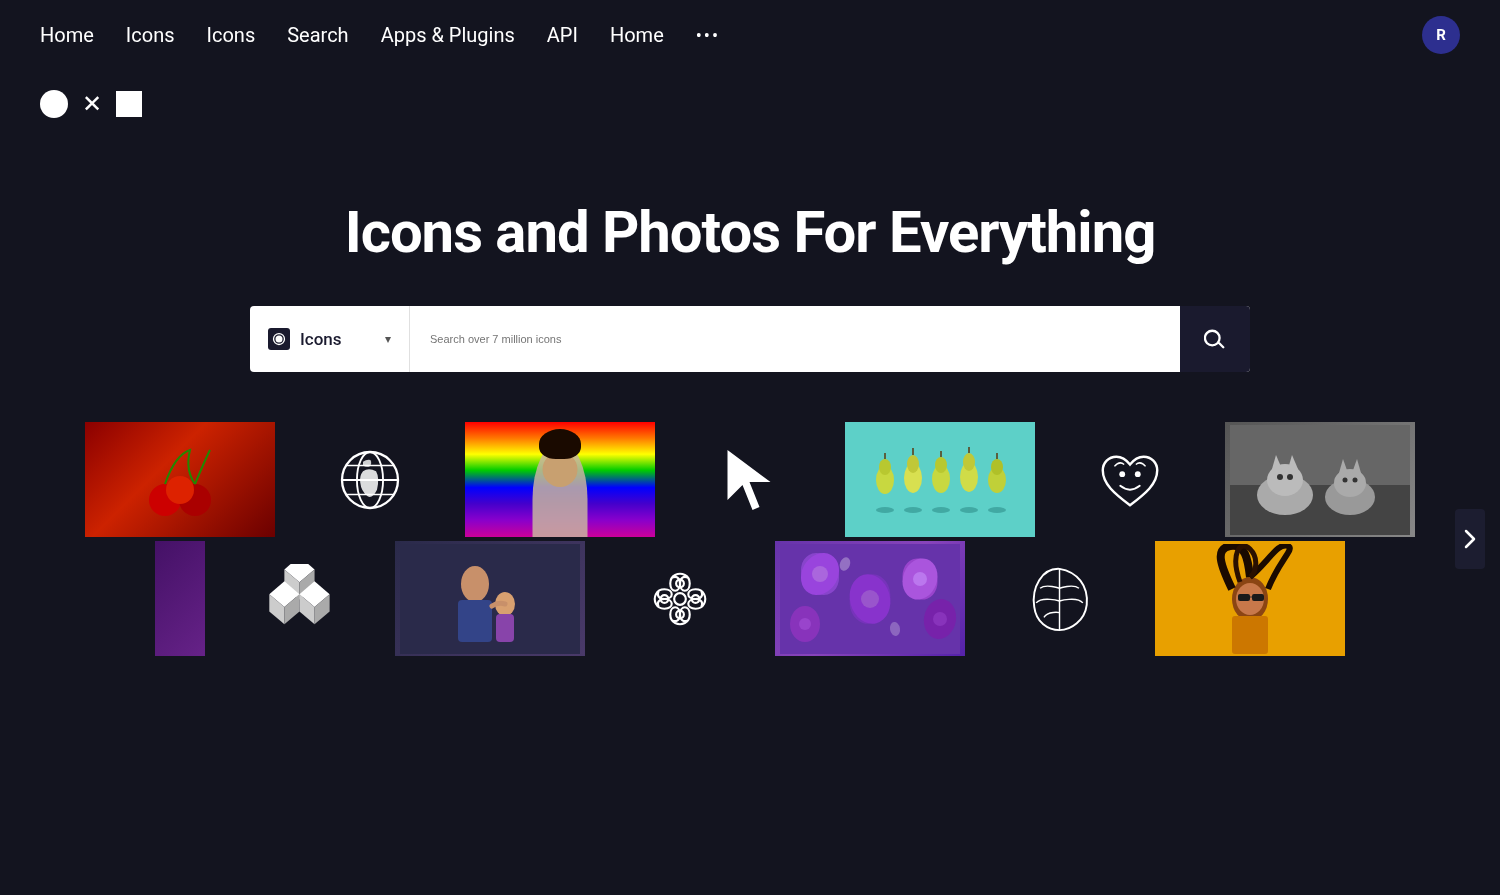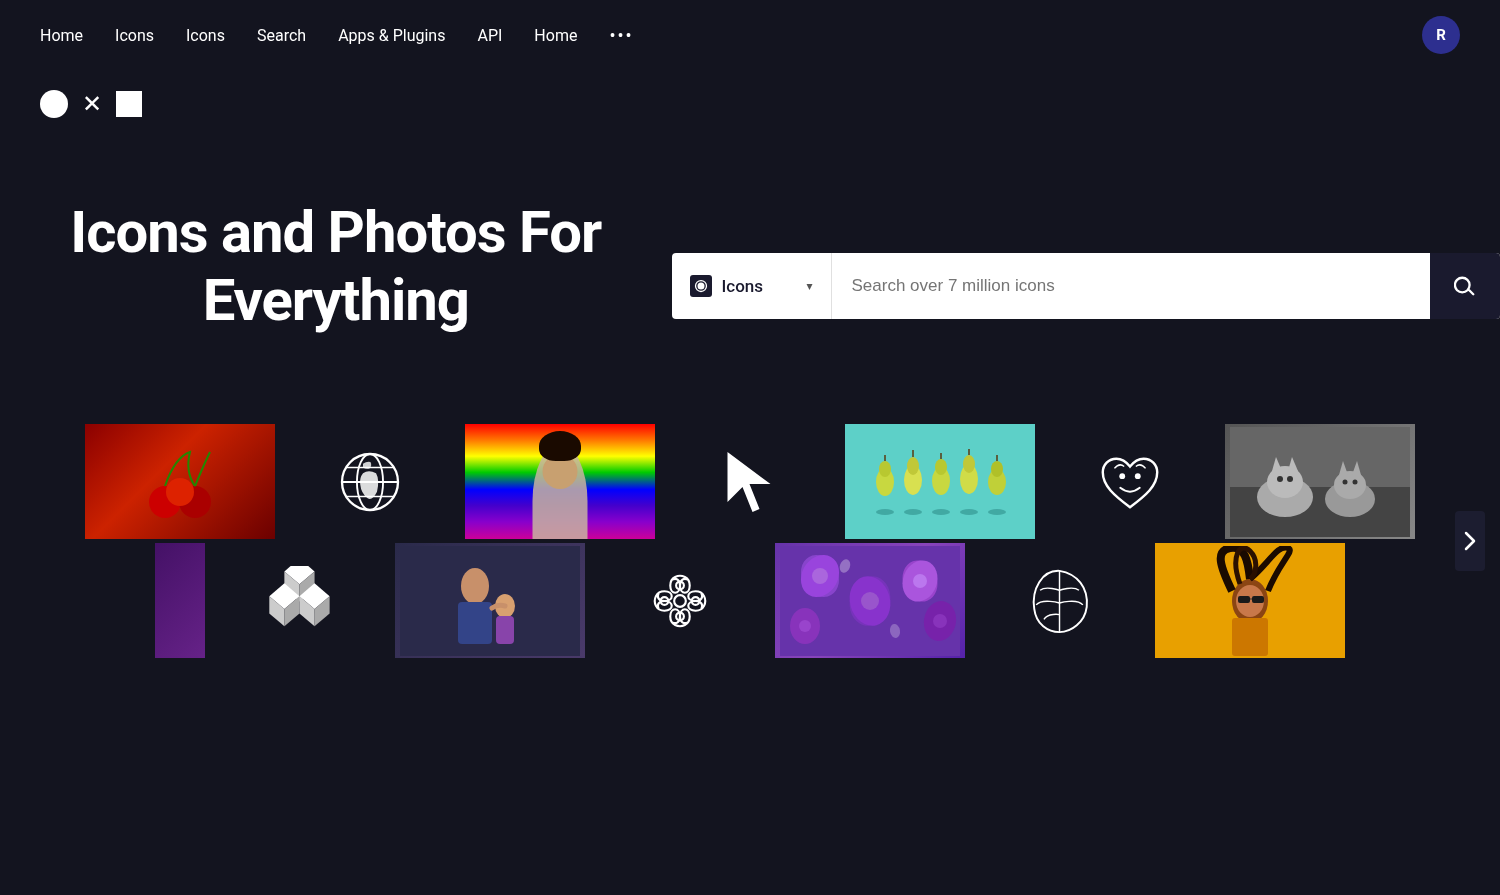--- a/index.html
+++ b/index.html
@@ -27,21 +27,21 @@
 
     .nav-left {
       display: flex;
       align-items: center;
       gap: 32px;
     }
 
     .nav-link {
       color: #ffffff;
       text-decoration: none;
-      font-size: 16px;
+      font-size: 20px;
       font-weight: 400;
       cursor: pointer;
     }
 
     .nav-more {
       font-size: 18px;
       cursor: pointer;
       letter-spacing: 2px;
     }
 
@@ -88,21 +88,21 @@
 
     .shape-square {
       width: 26px;
       height: 26px;
       background: #ffffff;
     }
 
     
     .hero {
       display: flex;
-      flex-direction: row;
+      flex-direction: column;
       align-items: center;
       margin-top: 60px;
       margin-bottom: 50px;
     }
 
     .hero-title {
       font-size: 58px;
       font-weight: 700;
       color: #ffffff;
       text-align: center;
@@ -155,21 +155,21 @@
     .search-type-chevron {
       color: #555;
       font-size: 12px;
       margin-left: auto;
     }
 
     .search-input {
       flex: 1;
       border: none;
       outline: none;
-      font-size: 17px;
+      font-size: 11px;
       color: #555;
       padding: 0 20px;
       background: transparent;
     }
 
     .search-button {
       width: 70px;
       background: #1a1a2e;
       border: none;
       cursor: pointer;

